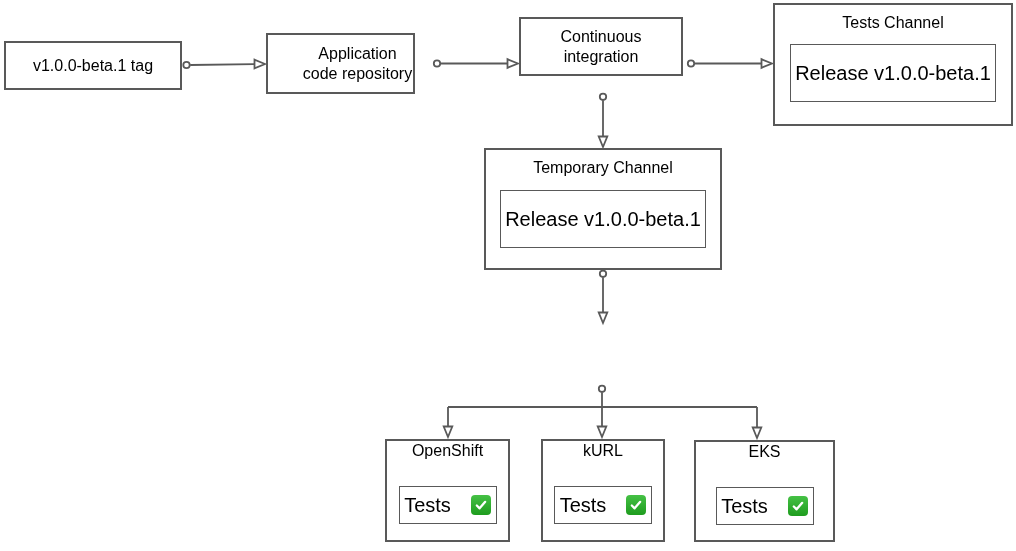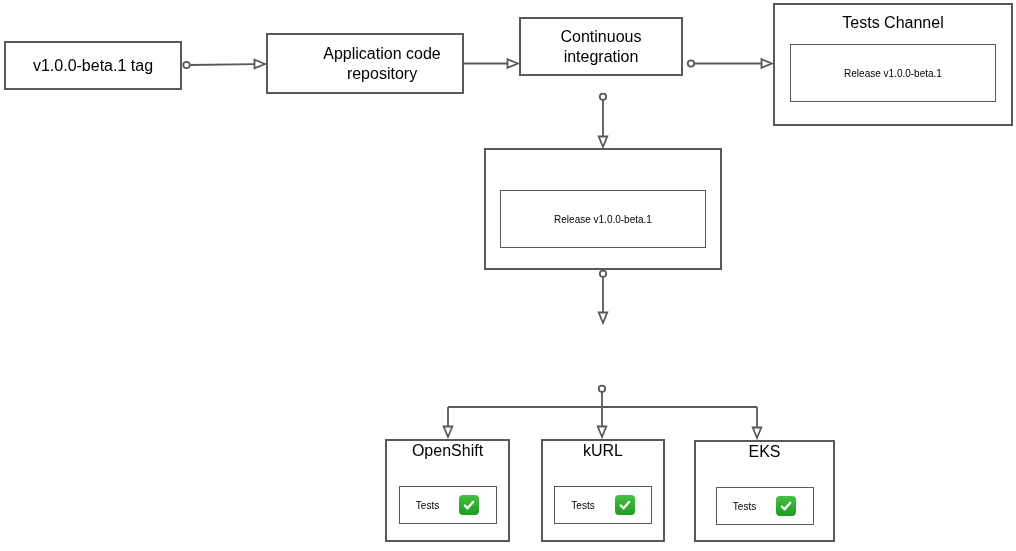--- a/index.html
+++ b/index.html
@@ -22,21 +22,21 @@
     box-sizing:border-box;
     border:2px solid var(--stroke);
     background:#fff;
   }
   .leaf{
     display:flex;align-items:center;justify-content:center;
     text-align:center;font-size:16px;line-height:1.22;
   }
   .leaf .lbl{display:block;}
   .n-tag{left:4px;top:41px;width:178px;height:49px;}
-  .n-repo{left:266px;top:33px;width:198px;height:61px;padding-left:34px;}
+  .n-repo{left:266px;top:33px;width:149px;height:61px;padding-left:34px;}
   .n-repo .lbl{max-width:132px;}
   .n-ci{left:519px;top:17px;width:164px;height:59px;}
   .n-ci .lbl{max-width:112px;}
   .n-cluster{left:484px;top:324px;width:236px;height:61px;}
   .n-cluster .lbl{
     font-family:"Liberation Mono","DejaVu Sans Mono",monospace;
     font-weight:bold;font-size:17px;letter-spacing:1px;
   }
   .n-beta{left:773px;top:3px;width:240px;height:123px;}
   .n-temp{left:484px;top:148px;width:238px;height:122px;}
@@ -45,21 +45,21 @@
   .n-eks{left:694px;top:440px;width:141px;height:102px;}
   .node-title{
     position:absolute;left:0;right:0;top:9px;
     text-align:center;font-size:16px;
   }
   .n-os .node-title,.n-kurl .node-title,.n-eks .node-title{top:1px;}
   .inner{
     position:absolute;left:50%;transform:translateX(-50%);
     box-sizing:border-box;border:1.5px solid var(--stroke);background:#fff;
     display:flex;align-items:center;justify-content:center;
-    font-size:10px;text-align:center;
+    font-size:20px;text-align:center;
   }
   .n-beta .inner{top:39px;width:206px;height:58px;}
   .n-temp .inner{top:40px;width:206px;height:58px;}
   .tests-box{top:45px;width:98px;height:38px;gap:20px;}
   .check{
     display:inline-flex;align-items:center;justify-content:center;
     width:20px;height:20px;border-radius:4px;
     background:linear-gradient(#45c145,#1e9c1e);
   }
   .check svg{display:block;}
@@ -126,20 +126,21 @@
 
 
   <div class="node n-beta">
     <div class="node-title">Tests Channel</div>
     <div class="inner">
       <span>Release v1.0.0-beta.1</span>
     </div>
   </div>
 
   <div class="node n-temp">
+    <div class="node-title">Temporary Channel</div>
     <div class="inner">
       <span>Release v1.0.0-beta.1</span>
     </div>
   </div>
 
   <div class="node n-os">
     <div class="node-title">OpenShift</div>
     <div class="inner tests-box">
       <span>Tests</span>
       <span class="check">

